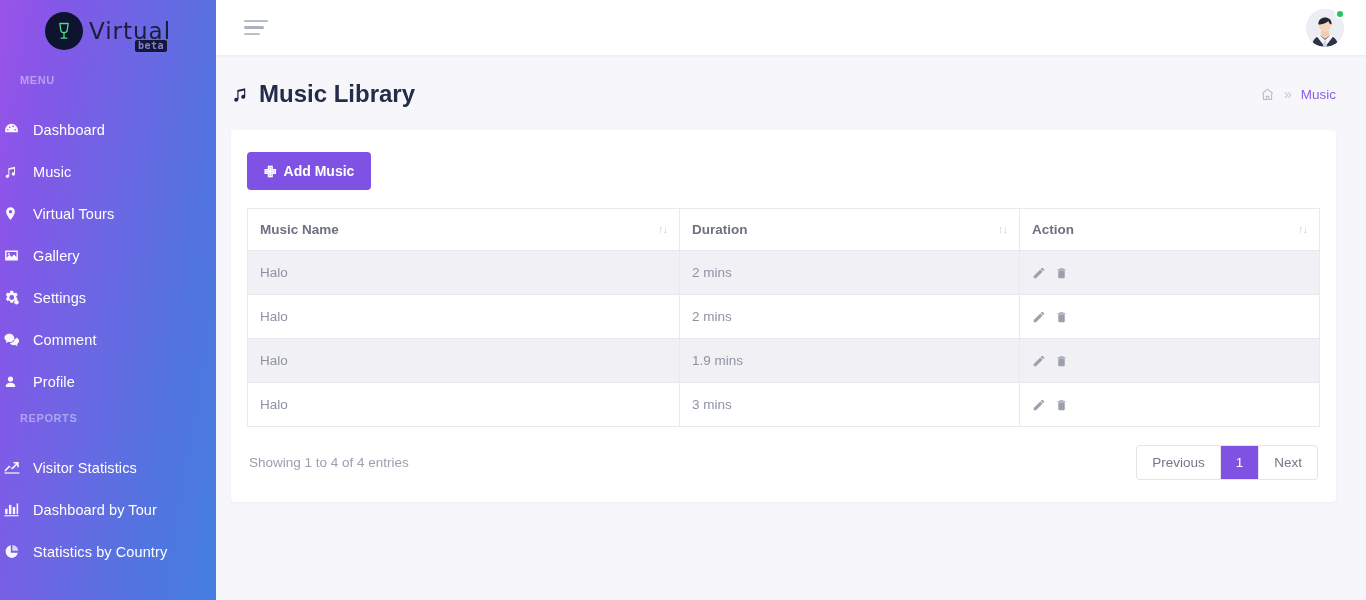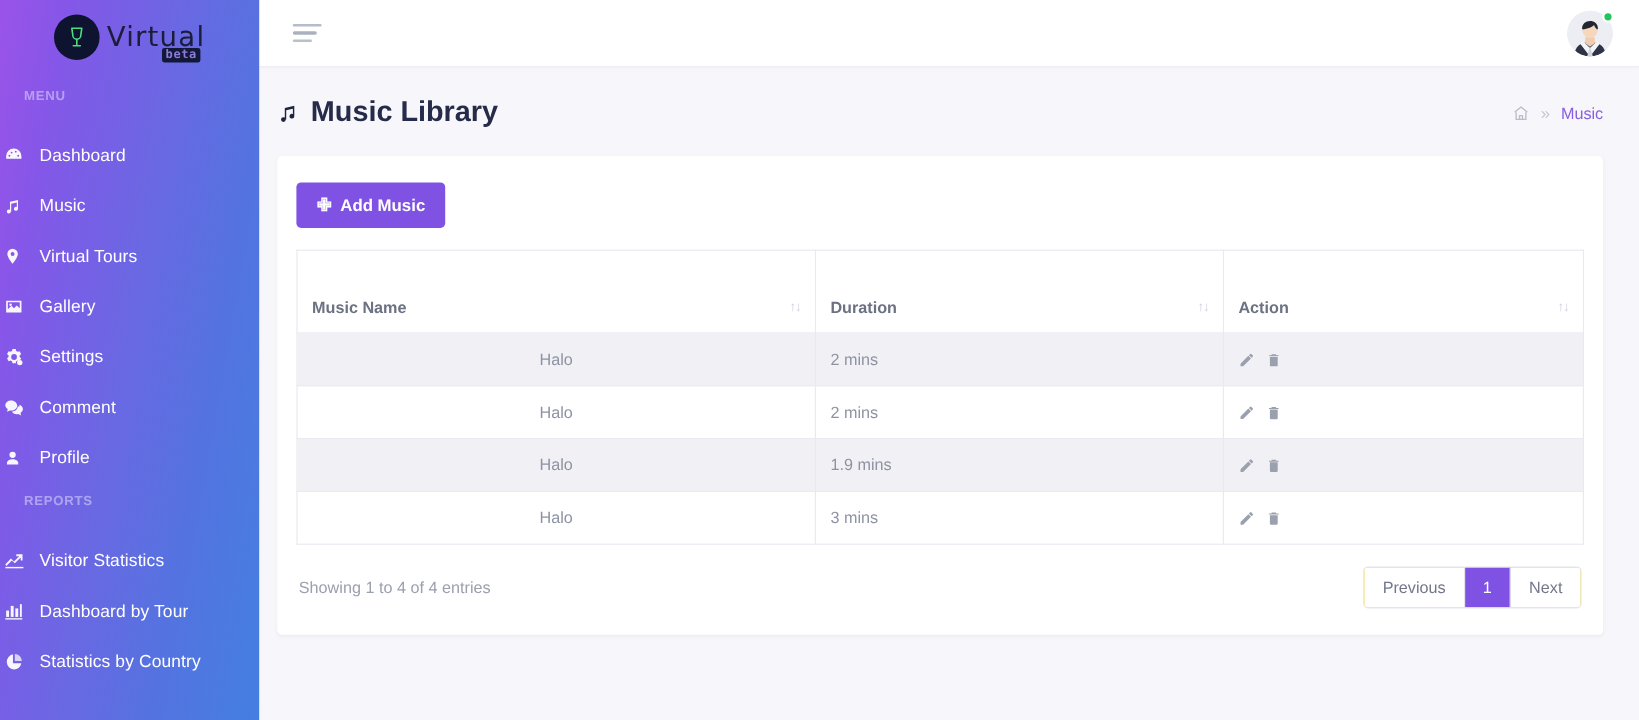--- a/index.html
+++ b/index.html
@@ -117,27 +117,27 @@
   .btn-add .plus { font-size: 15px; font-weight: bold; line-height: 1; }
 
   table { width: 100%; border-collapse: collapse; }
   thead th {
     text-align: left; font-size: 13.5px; color: #6c7183;
     font-weight: bold; padding: 13px 12px; background: #fff;
     border-top: 1px solid #e9eaf0; border-bottom: 1px solid #e9eaf0;
     border-right: 1px solid #e9eaf0; position: relative; cursor: pointer;
   }
   thead th:first-child { border-left: 1px solid #e9eaf0; }
-  .th-inner { display: flex; align-items: center; justify-content: space-between; margin-top: 27px; }
+  .th-inner { display: flex; align-items: center; justify-content: space-between; }
   .sort-ico { color: #cfd2dd; font-size: 11px; line-height: 1; letter-spacing: -1px; margin-left: 8px; }
   tbody td {
     font-size: 13.5px; color: #8e93a3; padding: 14px 12px;
     border-bottom: 1px solid #e9eaf0; border-right: 1px solid #e9eaf0;
   }
-  tbody td:first-child { border-left: 1px solid #e9eaf0; text-align: center; }
+  tbody td:first-child { border-left: 1px solid #e9eaf0; }
   tbody tr.odd td { background: #f1f1f5; }
   tbody tr.even td { background: #ffffff; }
   .act-cell { display: flex; align-items: center; gap: 9px; }
   .act-ico { color: #9aa0ae; cursor: pointer; display: flex; }
 
   .table-foot {
     display: flex; align-items: center; justify-content: space-between;
     margin-top: 18px; padding: 0 2px;
   }
   .entries-info { font-size: 13.5px; color: #9ba0af; }

